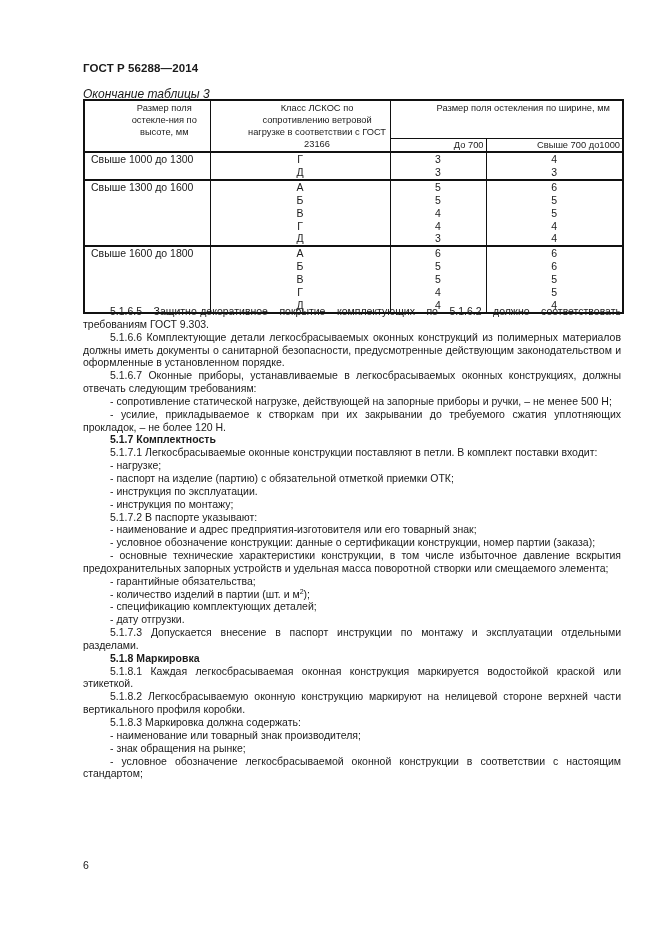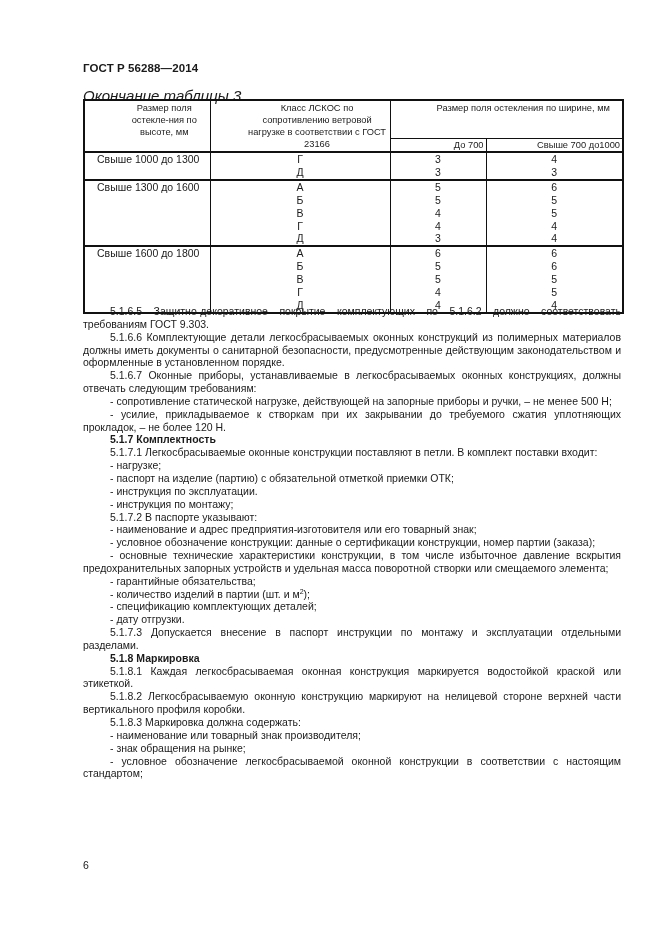--- a/index.html
+++ b/index.html
@@ -8,21 +8,21 @@
       font-family: "Liberation Sans", "DejaVu Sans", sans-serif;
       color: #1a1a1a;
     }
     .page { position: absolute; left: 4px; top: 0; width: 661px; height: 935px; }
     .doc-header {
       position: absolute; left: 79px; top: 62px;
       font-size: 11.5px; font-weight: bold; letter-spacing: 0.1px;
     }
     .table-caption {
       position: absolute; left: 79px; top: 87px;
-      font-size: 15px; font-style: italic;
+      font-size: 12px; font-style: italic;
     }
     table.data-table {
       position: absolute; left: 79px; top: 99px;
       width: 539px; border-collapse: collapse;
       font-size: 10.5px; table-layout: fixed;
     }
     table.data-table col.c1 { width: 126px; }
     table.data-table col.c2 { width: 180px; }
     table.data-table col.c3 { width: 96px; }
     table.data-table col.c4 { width: 137px; }
@@ -32,21 +32,21 @@
     table.data-table { border: 2px solid #111; }
     table.data-table thead th {
       font-weight: normal; font-size: 9.3px; line-height: 12px; text-align: center;
       color: #222;
       padding-left: 36px;
     }
     table.data-table thead tr.h1 th { padding-top: 1px; padding-bottom: 1px; }
     table.data-table thead tr.h2 th { height: 12px; text-align: right; }
     table.data-table thead { border-bottom: 2px solid #111; }
     table.data-table tbody tr.group { border-top: 2px solid #111; }
-    table.data-table td.range { text-align: left; padding-left: 12px; line-height: 12.9px; font-size: 10.5px; }
+    table.data-table td.range { text-align: left; padding-left: 6px; line-height: 12.9px; font-size: 10.5px; }
     table.data-table td.stack { text-align: center; line-height: 12.9px; font-size: 10.5px; }
     table.data-table td.stack span { display: block; }
     .body-text {
       position: absolute; left: 79px; top: 305px; width: 538px;
       font-size: 10.5px; line-height: 12.85px; color: #1a1a1a;
     }
     .body-text p { margin: 0; text-align: justify; text-indent: 27px; }
     .body-text p.h { font-weight: bold; }
     .page-number {
       position: absolute; left: 79px; top: 859px; font-size: 10.5px;

